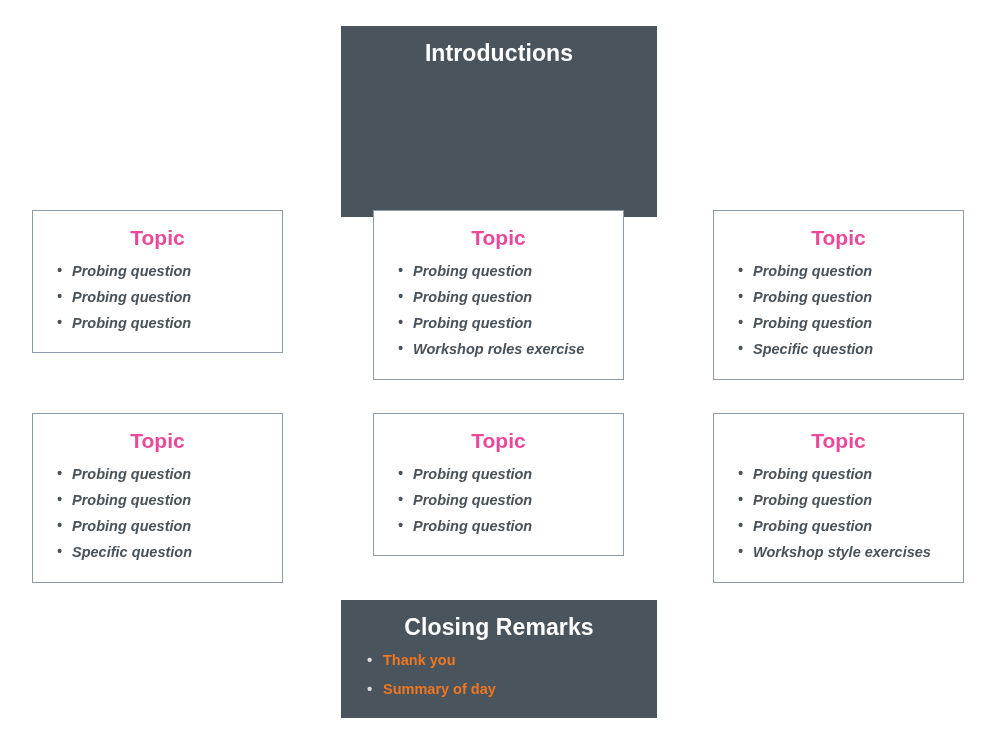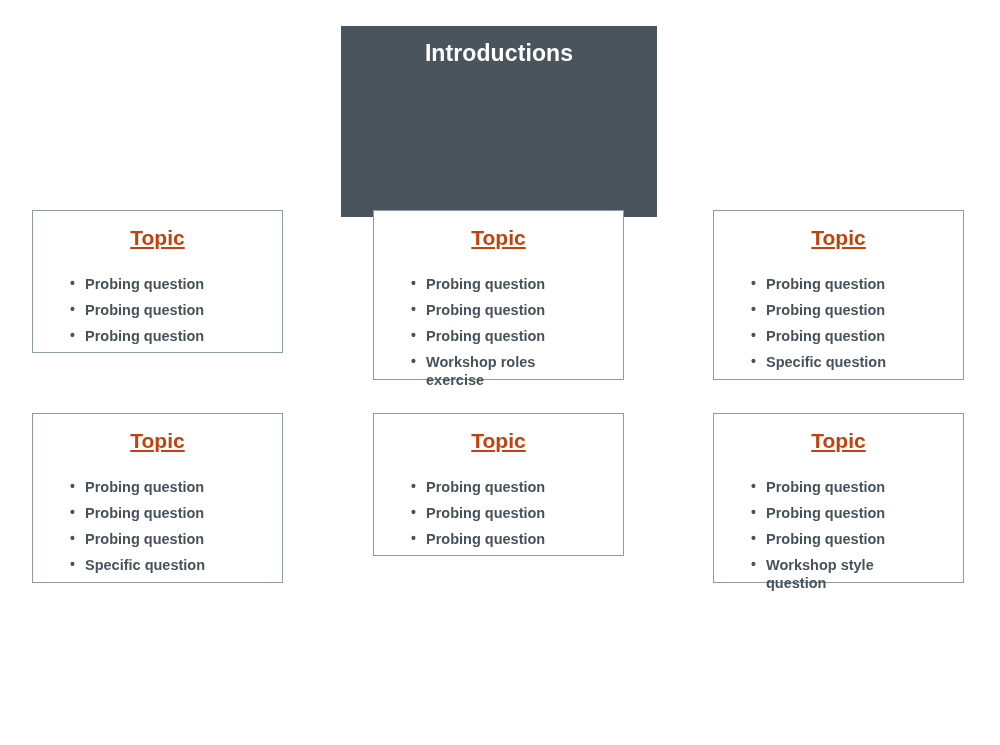--- a/index.html
+++ b/index.html
@@ -68,33 +68,33 @@
   }
 
   
   .card {
     position: absolute;
     background: #ffffff;
     border: 1px solid #8d9ba8;
     box-sizing: border-box;
   }
   .card .card-title {
-    color: #c2410c;
+    color: #ec4899;
     font-size: 21px;
     font-weight: bold;
     text-align: center;
     margin: 0;
     padding-top: 15px;
     padding-bottom: 12px;
-    text-decoration: underline;
   }
   .card ul {
     list-style: none;
-    margin: 13px;
+    margin: 0;
     padding: 0 14px 0 24px;
+    font-style: italic;
   }
   .card li {
     position: relative;
     color: #48525a;
     font-size: 14.5px;
     font-weight: bold;
     line-height: 18px;
     padding-left: 15px;
     margin-bottom: 8px;
   }
@@ -164,18 +164,25 @@
       <li>Probing question</li>
     </ul>
   </section>
 
   <section class="card" style="left:713px; top:413px; width:251px; height:170px;">
     <h3 class="card-title">Topic</h3>
     <ul>
       <li>Probing question</li>
       <li>Probing question</li>
       <li>Probing question</li>
-      <li>Workshop style question</li>
+      <li>Workshop style exercises</li>
     </ul>
   </section>
 
+  <section class="panel-dark" style="left:341px; top:600px; width:316px; height:118px;">
+    <h2 class="panel-title">Closing Remarks</h2>
+    <ul>
+      <li class="all-accent">Thank you</li>
+      <li class="all-accent">Summary of day</li>
+    </ul>
+  </section>
 
 </div>
 
 </body></html>

